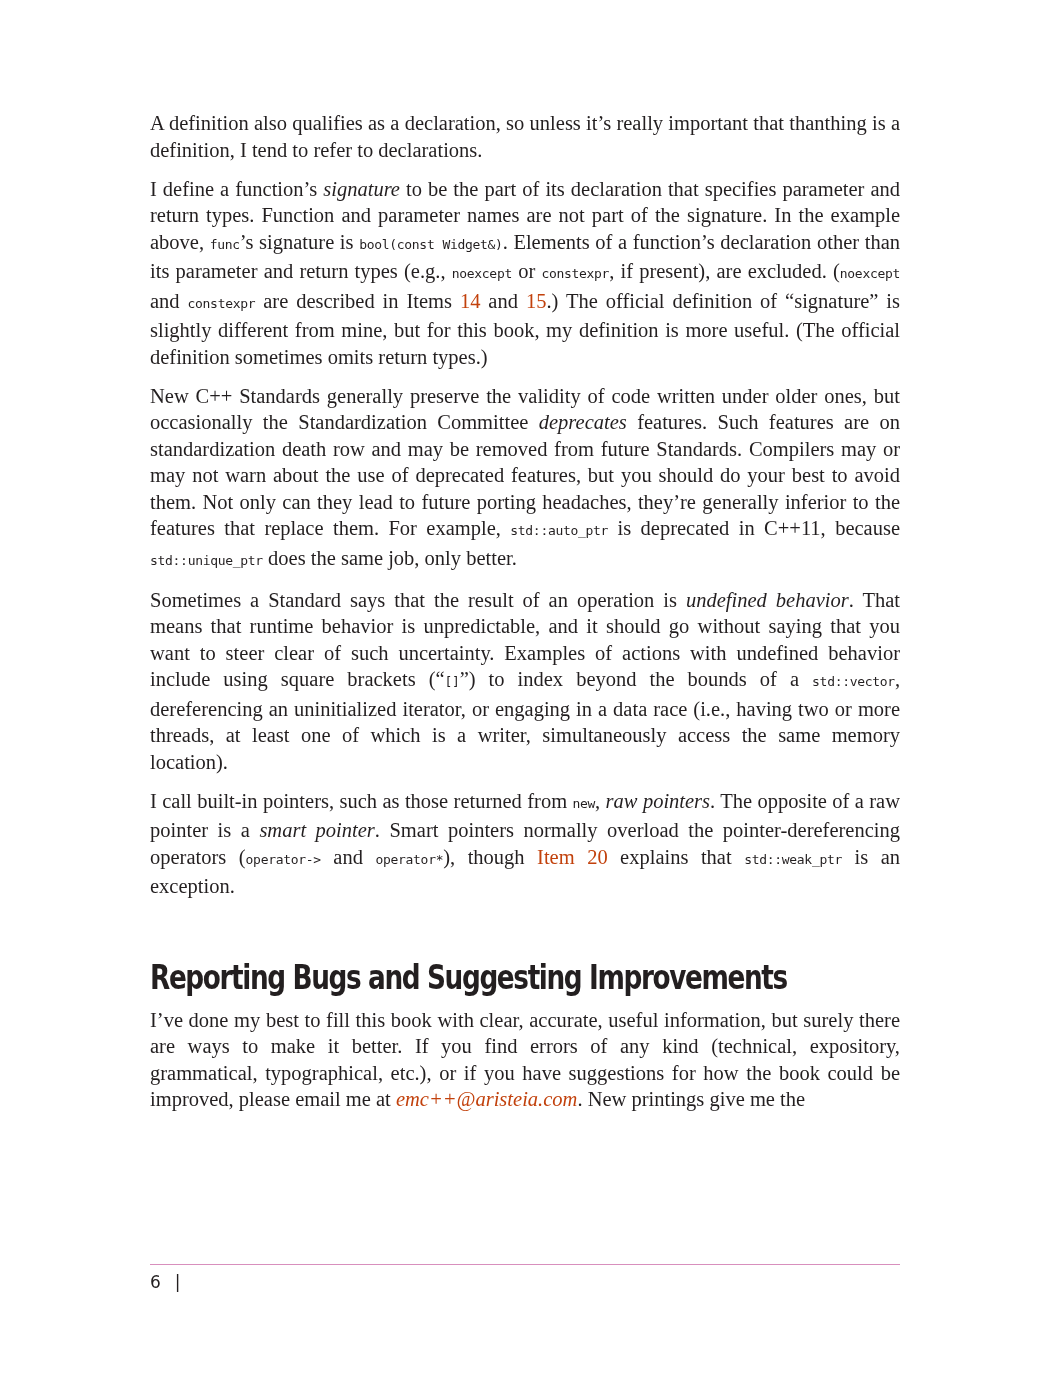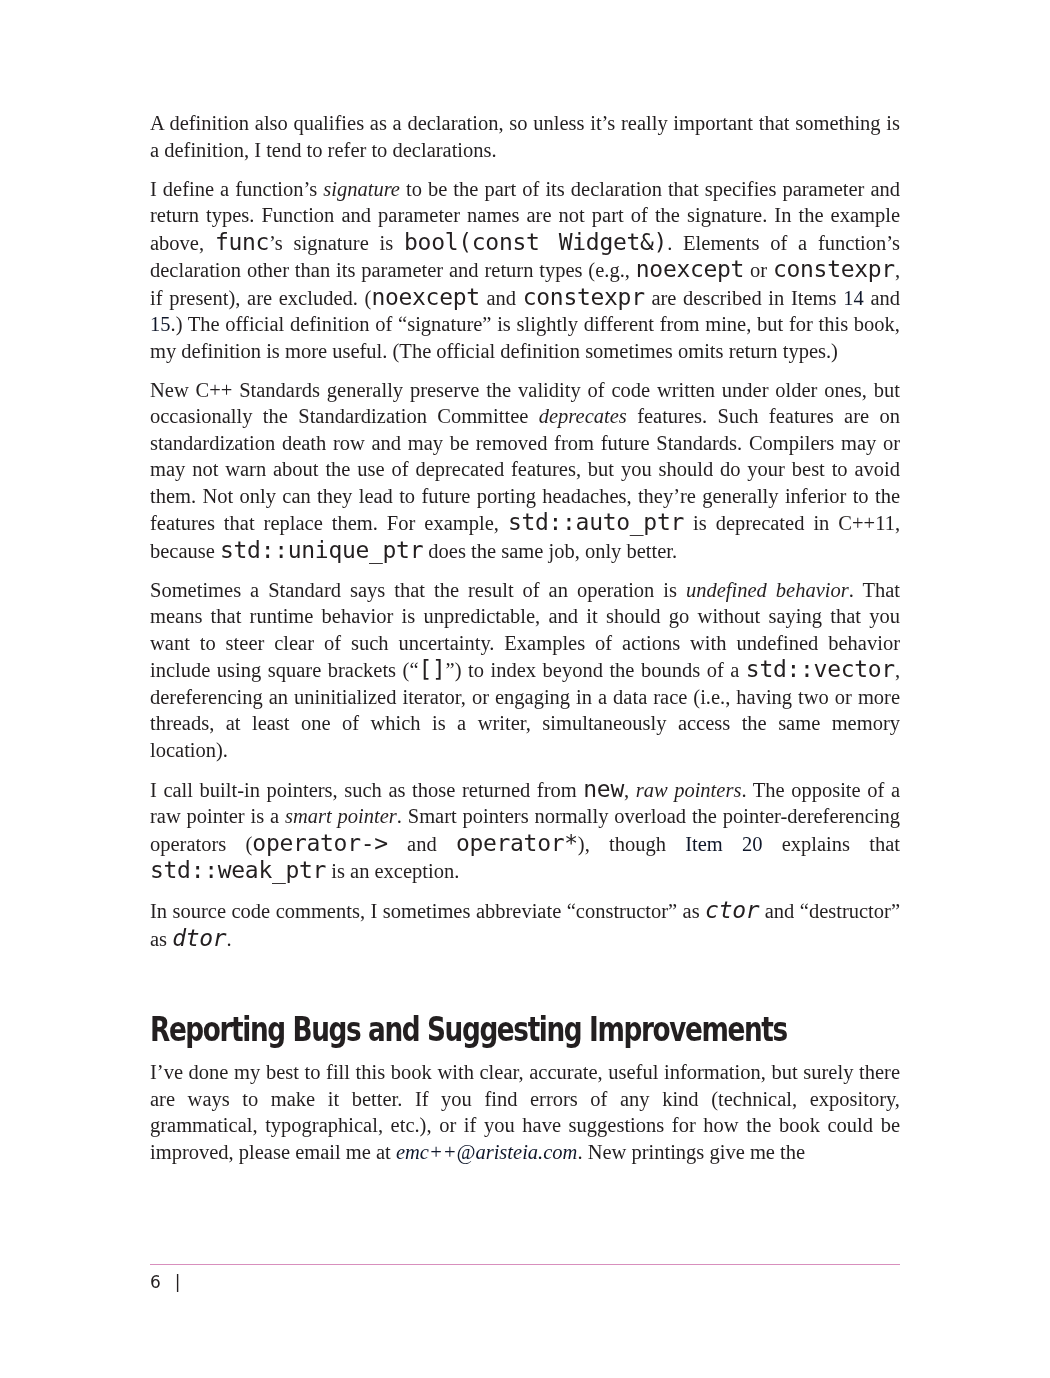--- a/index.html
+++ b/index.html
@@ -3,49 +3,48 @@
 <meta charset="utf-8">
 <style>
   html, body { margin: 0; padding: 0; background: #ffffff; }
   body { width: 1050px; height: 1378px; position: relative; overflow: hidden; }
   .page {
     position: absolute; left: 150px; top: 110px; width: 750px;
     font-family: "Liberation Serif", "DejaVu Serif", serif;
     font-size: 20.5px; line-height: 26.5px; color: #231f20;
   }
   p { margin: 0 0 12.5px 0; text-align: justify; hyphens: manual; }
-  code { font-family: "DejaVu Sans Mono", "Liberation Mono", monospace; font-size: 23px; letter-spacing: -0.3px; }
+  code { font-family: "DejaVu Sans Mono", "Liberation Mono", monospace; font-size: 13px; letter-spacing: -0.3px; }
   code.it { font-style: italic; }
   em { }
-  a.ref { color: #0f172a; text-decoration: none; }
+  a.ref { color: #c2410c; text-decoration: none; }
   h2 {
     font-family: "DejaVu Sans Condensed", "DejaVu Sans", "Liberation Sans", sans-serif;
     font-stretch: condensed; font-weight: bold;
     font-size: 34px; line-height: 40px; letter-spacing: -1.6px; color: #231f20;
     margin: 57px 0 10px 0; transform: scaleX(0.86); transform-origin: left;
   }
   .footer-rule { position: absolute; left: 150px; top: 1264px; width: 750px; height: 1px; background: #d88fbd; }
   .footer { position: absolute; left: 150px; top: 1272px; font-family: "DejaVu Sans", "Liberation Sans", sans-serif; font-size: 17px; color: #231f20; }
   .footer .bar { margin-left: 14px; }
 </style>
 </head>
 <body>
 
 <div class="page">
-  <p><span>A definition also qualifies as a declaration, so unless it’s really important that some­thing is a definition, I tend to refer to declarations.</span></p>
+  <p><span>A definition also qualifies as a declaration, so unless it’s really important that than­thing is a definition, I tend to refer to declarations.</span></p>
 
   <p><span>I define a function’s </span><em>signature</em><span> to be the part of its declaration that specifies parameter and return types. Function and parameter names are not part of the signature. In the example above, </span><code>func</code><span>’s signature is </span><code>bool(const Widget&amp;)</code><span>. Elements of a function’s declaration other than its parameter and return types (e.g., </span><code>noexcept</code><span> or </span><code>constexpr</code><span>, if present), are excluded. (</span><code>noexcept</code><span> and </span><code>constexpr</code><span> are described in Items </span><a class="ref" href="#">14</a><span> and </span><a class="ref" href="#">15</a><span>.) The official definition of “signature” is slightly different from mine, but for this book, my definition is more useful. (The official definition sometimes omits return types.)</span></p>
 
   <p><span>New C++ Standards generally preserve the validity of code written under older ones, but occasionally the Standardization Committee </span><em>deprecates</em><span> features. Such features are on standardization death row and may be removed from future Standards. Com­pilers may or may not warn about the use of deprecated features, but you should do your best to avoid them. Not only can they lead to future porting headaches, they’re generally inferior to the features that replace them. For example, </span><code>std::auto_ptr</code><span> is deprecated in C++11, because </span><code>std::unique_ptr</code><span> does the same job, only better.</span></p>
 
   <p><span>Sometimes a Standard says that the result of an operation is </span><em>undefined behavior</em><span>. That means that runtime behavior is unpredictable, and it should go without saying that you want to steer clear of such uncertainty. Examples of actions with undefined behavior include using square brackets (“</span><code>[]</code><span>”) to index beyond the bounds of a </span><code>std::vector</code><span>, dereferencing an uninitialized iterator, or engaging in a data race (i.e., having two or more threads, at least one of which is a writer, simultaneously access the same memory location).</span></p>
 
   <p><span>I call built-in pointers, such as those returned from </span><code>new</code><span>, </span><em>raw pointers</em><span>. The opposite of a raw pointer is a </span><em>smart pointer</em><span>. Smart pointers normally overload the pointer-dereferencing operators (</span><code>operator-&gt;</code><span> and </span><code>operator*</code><span>), though </span><a class="ref" href="#">Item 20</a><span> explains that </span><code>std::weak_ptr</code><span> is an exception.</span></p>
 
-  <p><span>In source code comments, I sometimes abbreviate “constructor” as </span><code class="it">ctor</code><span> and “destructor” as </span><code class="it">dtor</code><span>.</span></p>
 
   <h2>Reporting Bugs and Suggesting Improvements</h2>
 
   <p><span>I’ve done my best to fill this book with clear, accurate, useful information, but surely there are ways to make it better. If you find errors of any kind (technical, expository, grammatical, typographical, etc.), or if you have suggestions for how the book could be improved, please email me at </span><a class="ref" href="#" style="font-style: italic;">emc++@aristeia.com</a><span>. New printings give me the</span></p>
 </div>
 
 <div class="footer-rule"></div>
 <div class="footer">
   <span>6</span><span class="bar">|</span>
 </div>

